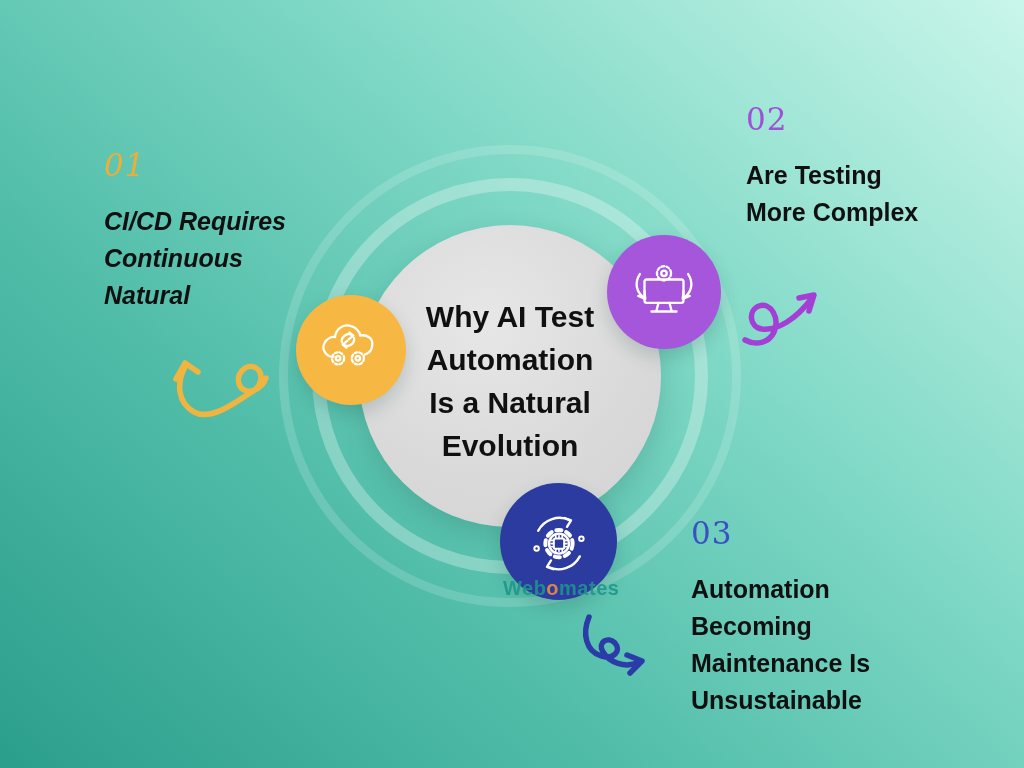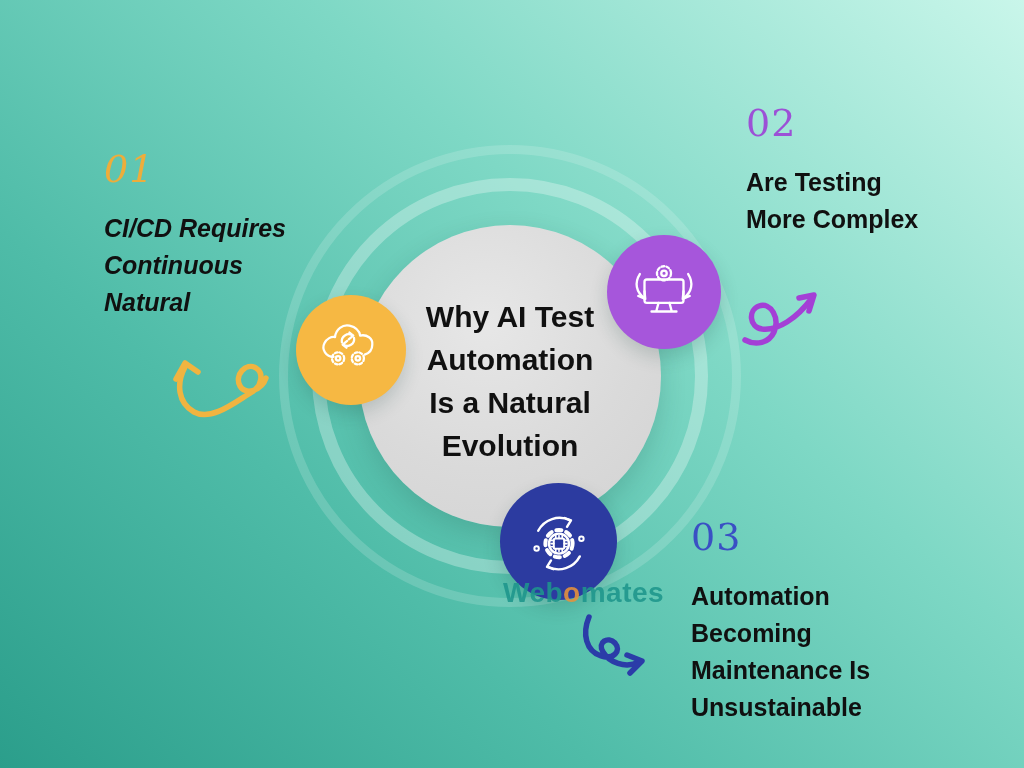--- a/index.html
+++ b/index.html
@@ -40,38 +40,38 @@
     box-shadow:0 8px 18px rgba(20,60,55,0.18);
   }
   .badge svg{display:block;}
   .badge-1{left:296px;top:295px;width:110px;height:110px;background:#F6B843;}
   .badge-2{left:607px;top:235px;width:114px;height:114px;background:#A656DB;}
   .badge-3{left:500px;top:483px;width:117px;height:117px;background:#2C3BA0;}
   
   .item{position:absolute;}
   .item .num{
     font-family:"DejaVu Serif", serif;
-    font-size:38px;line-height:1;letter-spacing:1px;
+    font-size:31px;line-height:1;letter-spacing:1px;
   }
   .item .heading{margin-top:22px;}
   .item .hline{
     font-size:25px;line-height:37px;font-weight:700;color:#101010;white-space:nowrap;
   }
   .item-1{left:104px;top:150px;width:230px;font-style:italic;}
   .item-1 .num{color:#EDAD3B;}
   .item-2{left:746px;top:104px;width:220px;}
   .item-2 .num{color:#9C51D6;}
   .item-3{left:691px;top:506px;width:240px;}
   .item-3 .num{color:#3A50C4;margin-top:12px;}
   
   .arrows{position:absolute;left:0;top:0;width:1024px;height:768px;pointer-events:none;}
   
   .watermark{
     position:absolute;left:503px;top:577px;
-    font-size:28px;font-weight:700;letter-spacing:0.5px;
+    font-size:20px;font-weight:700;letter-spacing:0.5px;
     opacity:0.88;white-space:nowrap;
   }
   .watermark .wm-teal{color:#1E968C;}
   .watermark .wm-orange{color:#E8923A;}
 </style>
 </head>
 <body>
 
 <div class="stage">
 

